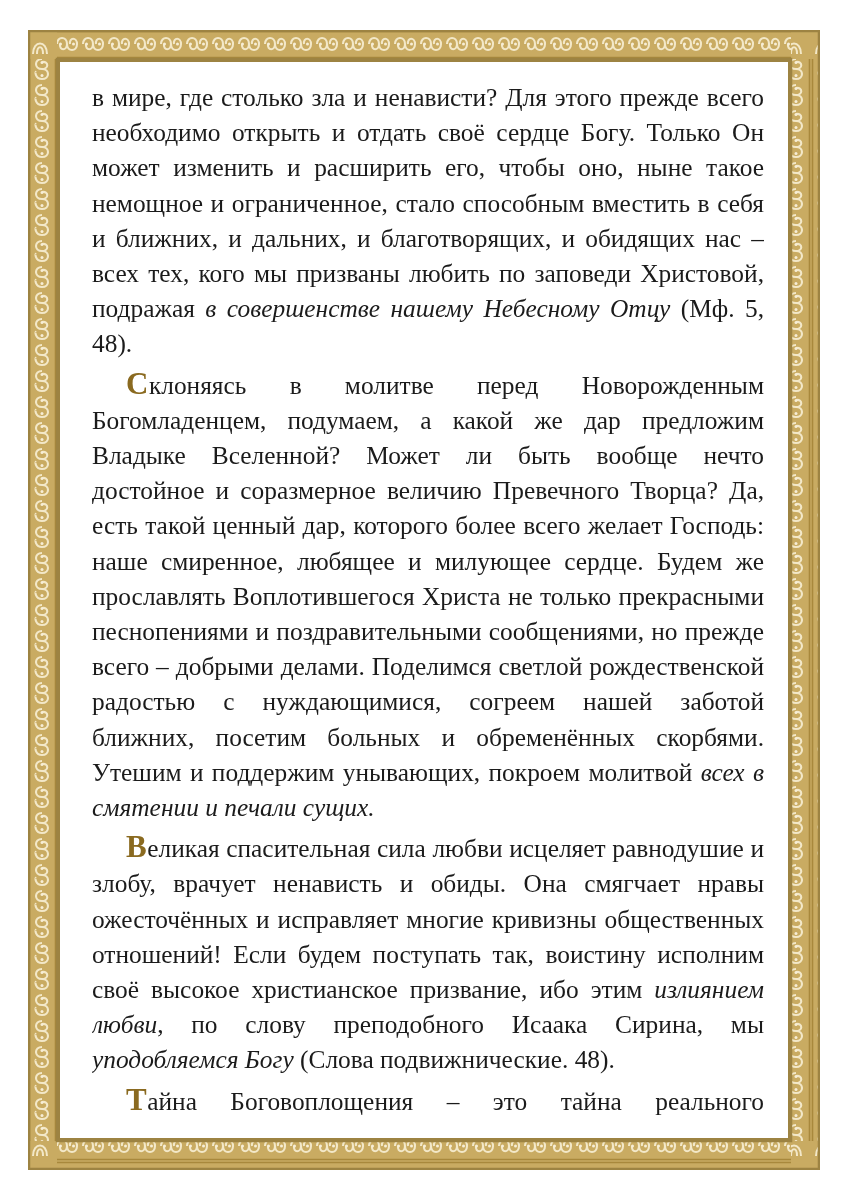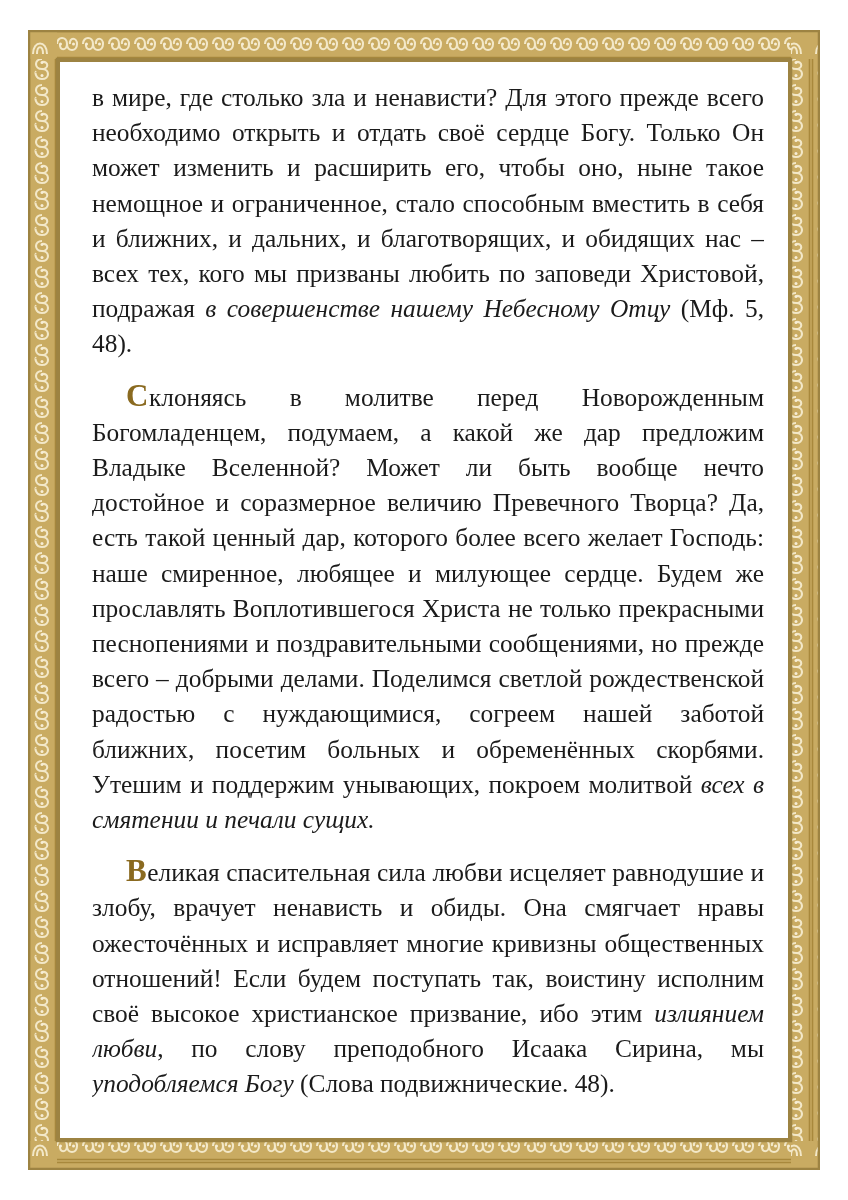--- a/index.html
+++ b/index.html
@@ -66,21 +66,21 @@
   .para {
     font-family: "Liberation Serif", "DejaVu Serif", serif;
     font-size: 25.4px;
     line-height: 35.2px;
     color: #1b1b1b;
     text-align: justify;
     text-justify: inter-word;
     margin: 0 0 0 0;
     hyphens: none;
   }
-  .para + .para { margin-top: 16px; }
+  .para + .para { margin-top: 4px; }
   .indent { text-indent: 34px; }
   .dropcap-para .dropcap {
     font-size: 31px;
     color: #8a6a20;
     font-weight: 600;
     letter-spacing: 0.5px;
   }
   .ital {
     font-style: italic;
   }

